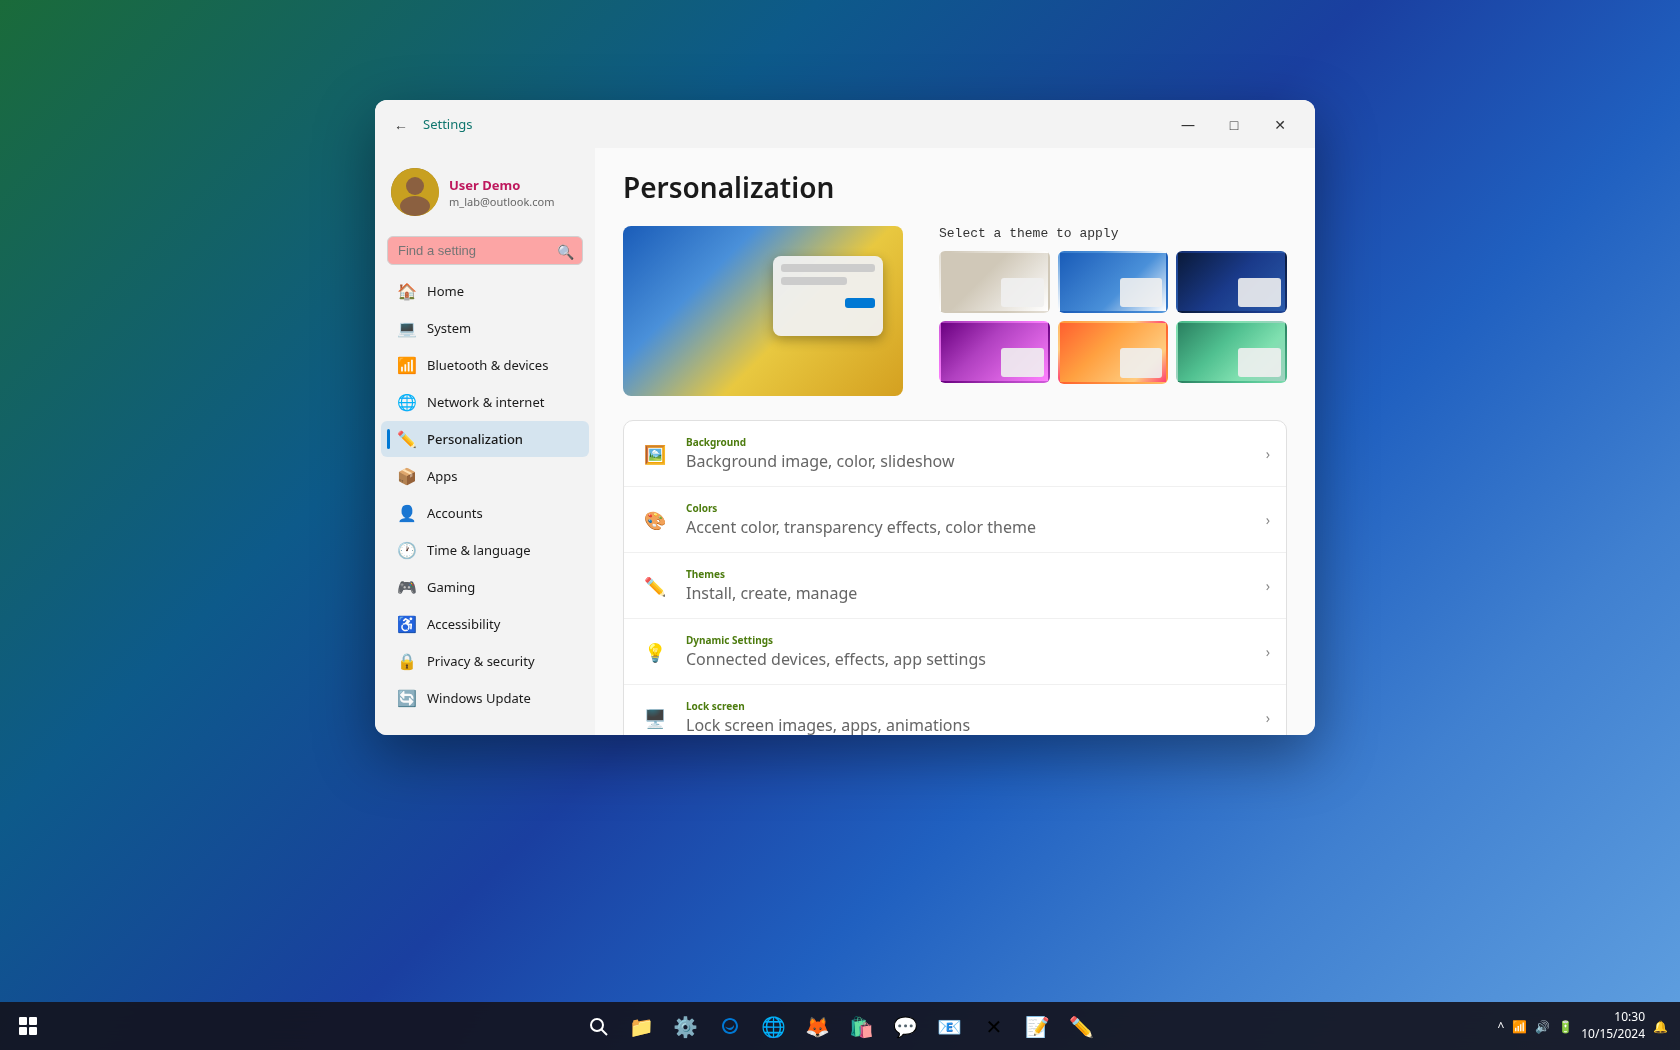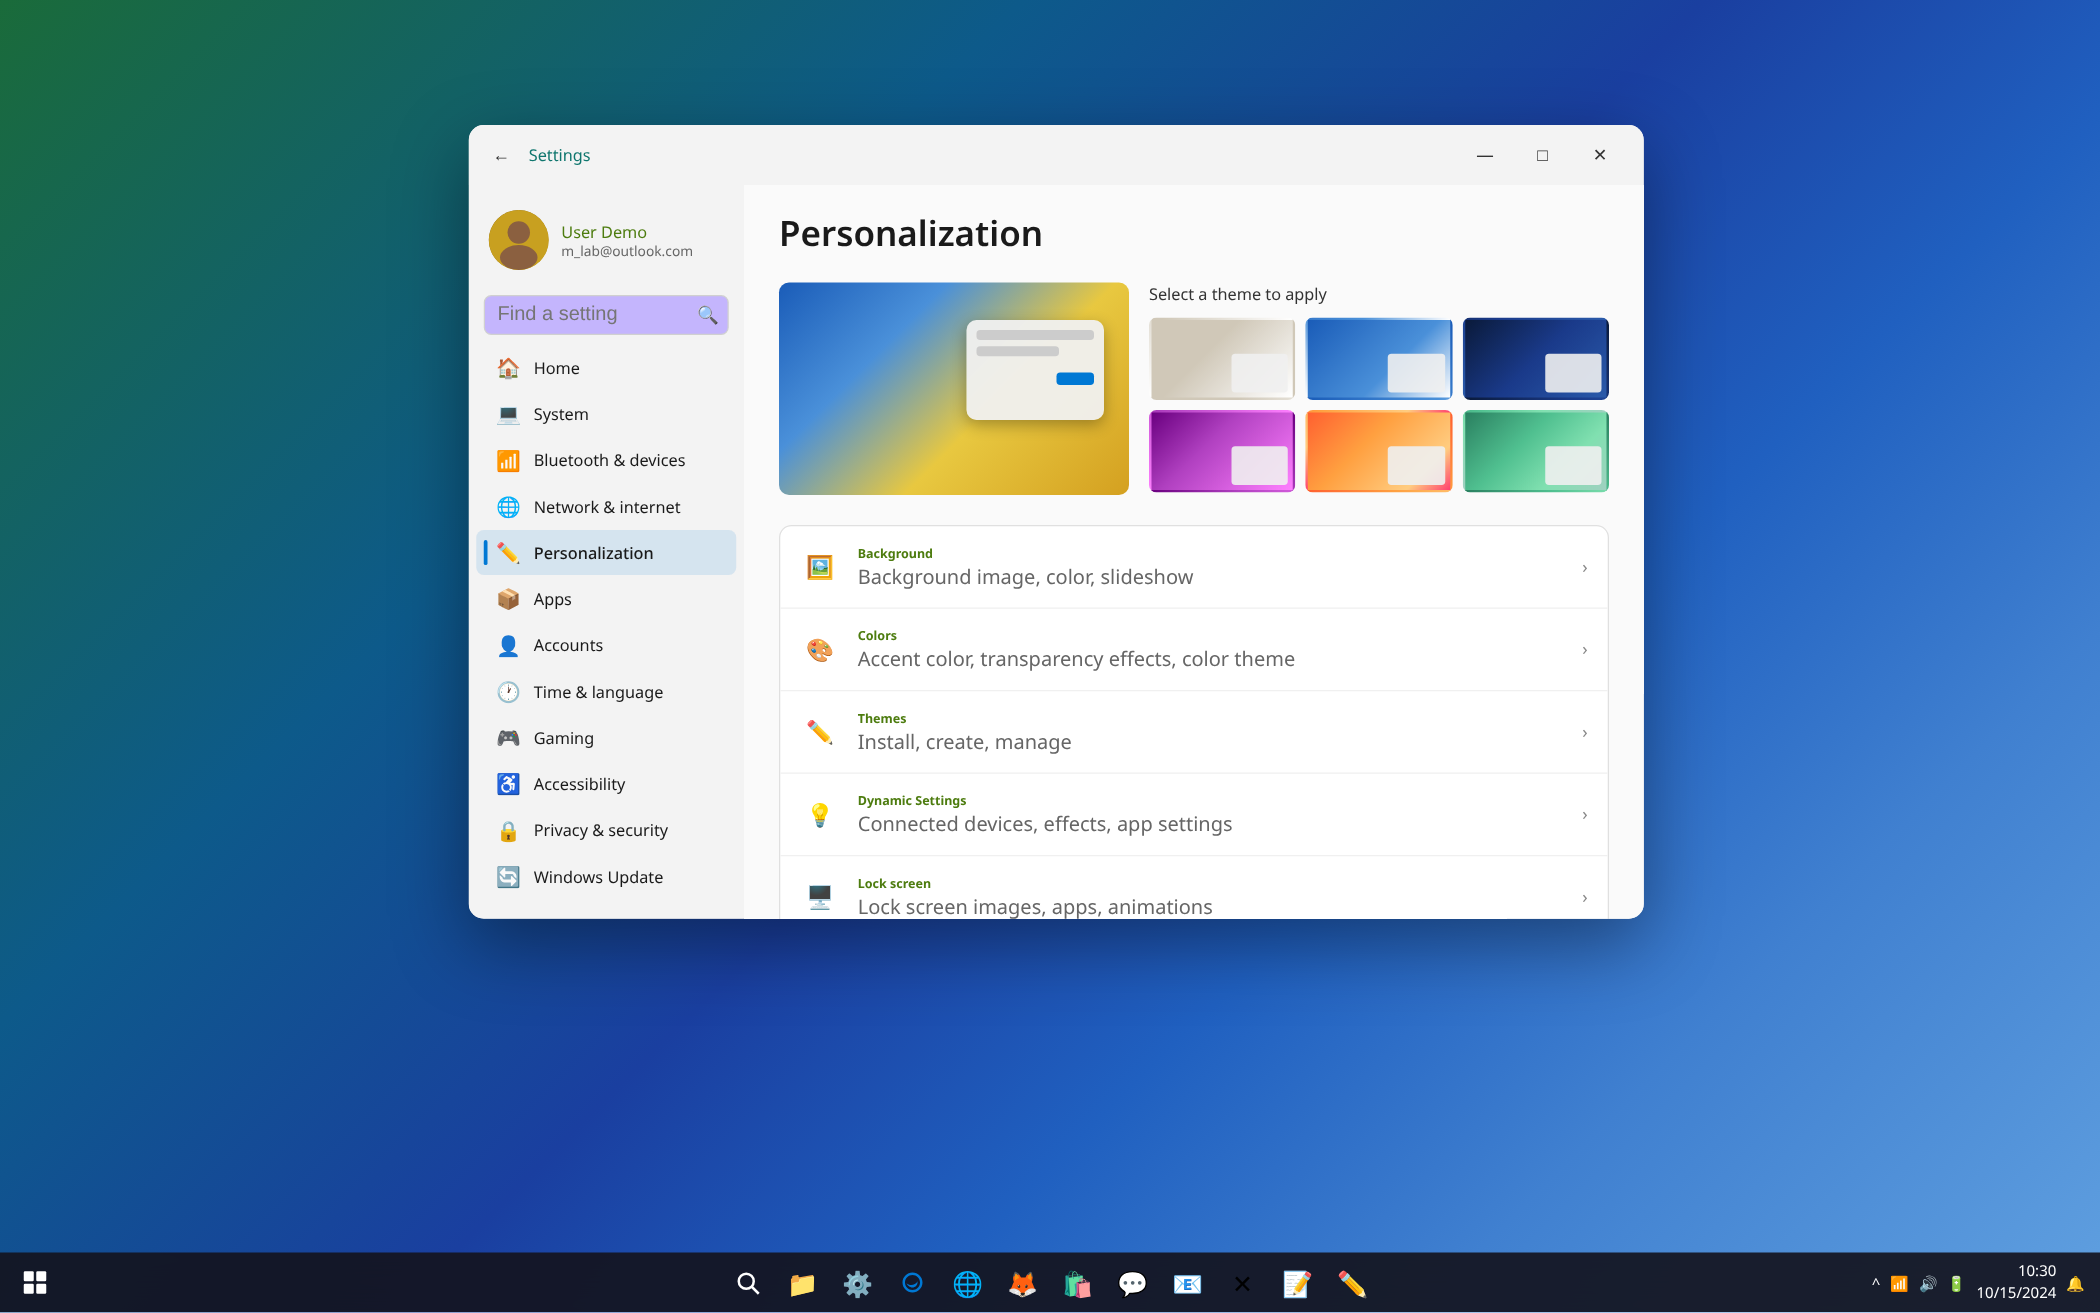--- a/index.html
+++ b/index.html
@@ -176,42 +176,42 @@
       overflow: hidden;
       flex-shrink: 0;
     }
 
     .user-info {
       flex: 1;
     }
 
     .user-name {
       font-size: 13px;
-      font-weight: 400;
-      color: #4d7c0f;
+      font-weight: 700;
+      color: #be185d;
     }
 
     .user-email {
       font-size: 11px;
       color: #666;
     }
 
     
     .search-box {
       margin: 4px 12px 8px;
       position: relative;
     }
 
     .search-input {
       width: 100%;
       padding: 6px 32px 6px 10px;
       border: 1px solid #d0d0d0;
       border-radius: 6px;
-      font-size: 16px;
-      background: #c4b5fd;
+      font-size: 13px;
+      background: #fca5a5;
       outline: none;
       color: #666;
     }
 
     .search-icon-inner {
       position: absolute;
       right: 8px;
       top: 50%;
       transform: translateY(-50%);
       font-size: 14px;
@@ -270,23 +270,24 @@
     .page-title {
       font-size: 28px;
       font-weight: 600;
       color: #1a1a1a;
       margin-bottom: 20px;
     }
 
     
     .theme-area {
       display: flex;
-      gap: 16px;
+      gap: 36px;
       margin-bottom: 24px;
       align-items: flex-start;
+      font-family: Liberation Mono, monospace;
     }
 
     .theme-preview {
       width: 280px;
       height: 170px;
       border-radius: 8px;
       overflow: hidden;
       flex-shrink: 0;
       position: relative;
       background: linear-gradient(135deg, #1a5cb8 0%, #4a90d9 30%, #e8c840 60%, #d4a020 100%);

